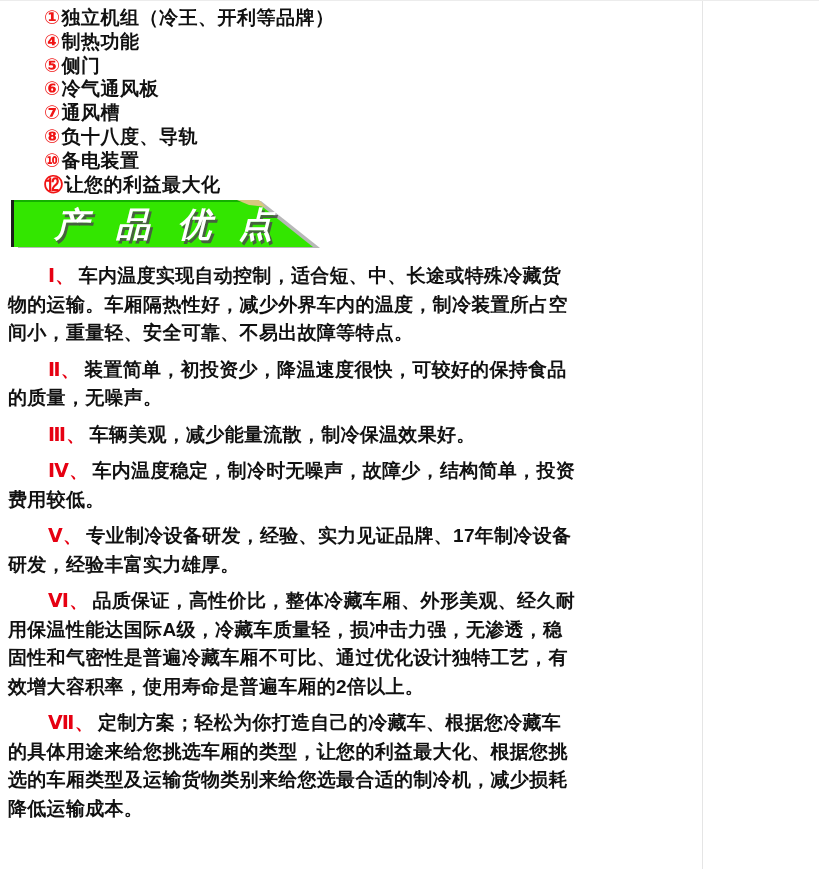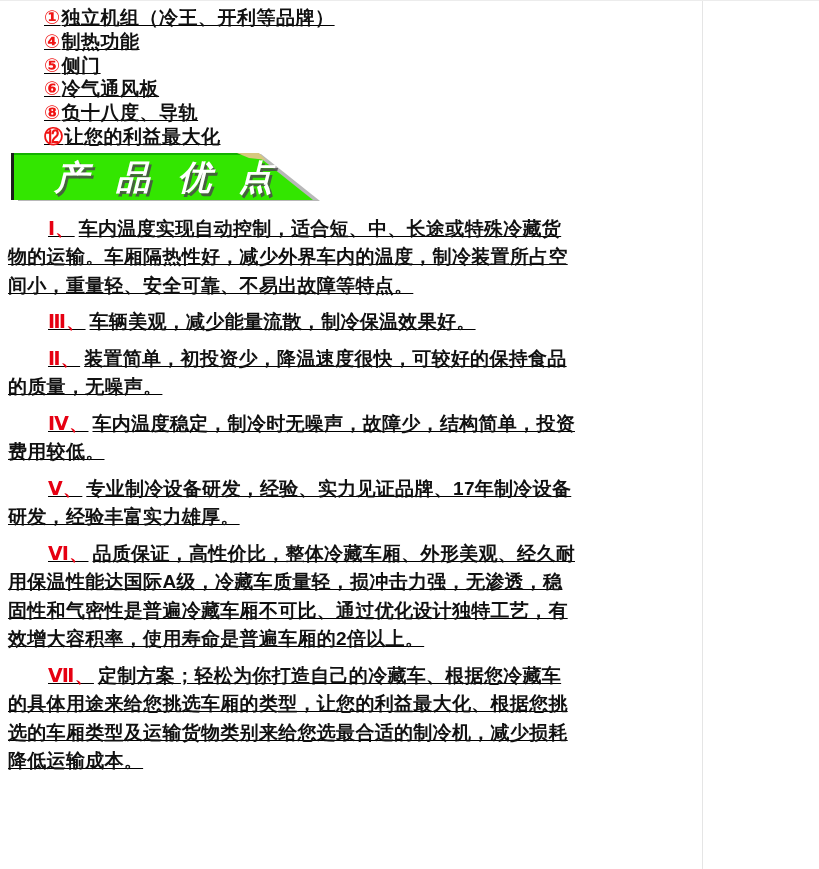--- a/index.html
+++ b/index.html
@@ -15,21 +15,20 @@
     font-family: "Liberation Sans", "DejaVu Sans", sans-serif;
     border-top: 1px solid #ececec;
     box-sizing: border-box;
   }
   .content {
     position: absolute;
     left: 0;
     top: 0;
     width: 586px;
     height: 869px;
-    text-decoration: underline;
   }
   .v-divider {
     position: absolute;
     left: 702px;
     top: 0;
     width: 1px;
     height: 869px;
     background: #e5e5e5;
   }
   
@@ -95,26 +94,32 @@
       </li>
 
       <li class="feature-item">
         <span class="circ-num">⑤</span><span>侧门</span>
       </li>
 
       <li class="feature-item">
         <span class="circ-num">⑥</span><span>冷气通风板</span>
       </li>
 
+      <li class="feature-item">
+        <span class="circ-num">⑦</span><span>通风槽</span>
+      </li>
 
       <li class="feature-item">
         <span class="circ-num">⑧</span><span>负十八度、导轨</span>
       </li>
 
 
+      <li class="feature-item">
+        <span class="circ-num">⑩</span><span>备电装置</span>
+      </li>
 
 
       <li class="feature-item">
         <span class="circ-num">⑫</span><span>让您的利益最大化</span>
       </li>
     </ul>
 
   <div class="banner">
     <svg width="322" height="52" viewBox="0 0 322 52">
 
@@ -133,25 +138,25 @@
     </svg>
   </div>
 
   <div class="advantages">
 
       <p class="adv-para">
         <span class="roman">Ⅰ、</span><span>车内温度实现自动控制，适合短、中、长途或特殊冷藏货物的运输。车厢隔热性好，减少外界车内的温度，制冷装置所占空间小，重量轻、安全可靠、不易出故障等特点。</span>
       </p>
 
       <p class="adv-para">
-        <span class="roman">Ⅲ、</span><span>车辆美观，减少能量流散，制冷保温效果好。</span>
+        <span class="roman">Ⅱ、</span><span>装置简单，初投资少，降温速度很快，可较好的保持食品的质量，无噪声。</span>
       </p>
 
       <p class="adv-para">
-        <span class="roman">Ⅱ、</span><span>装置简单，初投资少，降温速度很快，可较好的保持食品的质量，无噪声。</span>
+        <span class="roman">Ⅲ、</span><span>车辆美观，减少能量流散，制冷保温效果好。</span>
       </p>
 
       <p class="adv-para">
         <span class="roman">Ⅳ、</span><span>车内温度稳定，制冷时无噪声，故障少，结构简单，投资费用较低。</span>
       </p>
 
       <p class="adv-para">
         <span class="roman">Ⅴ、</span><span>专业制冷设备研发，经验、实力见证品牌、17年制冷设备研发，经验丰富实力雄厚。</span>
       </p>
 

